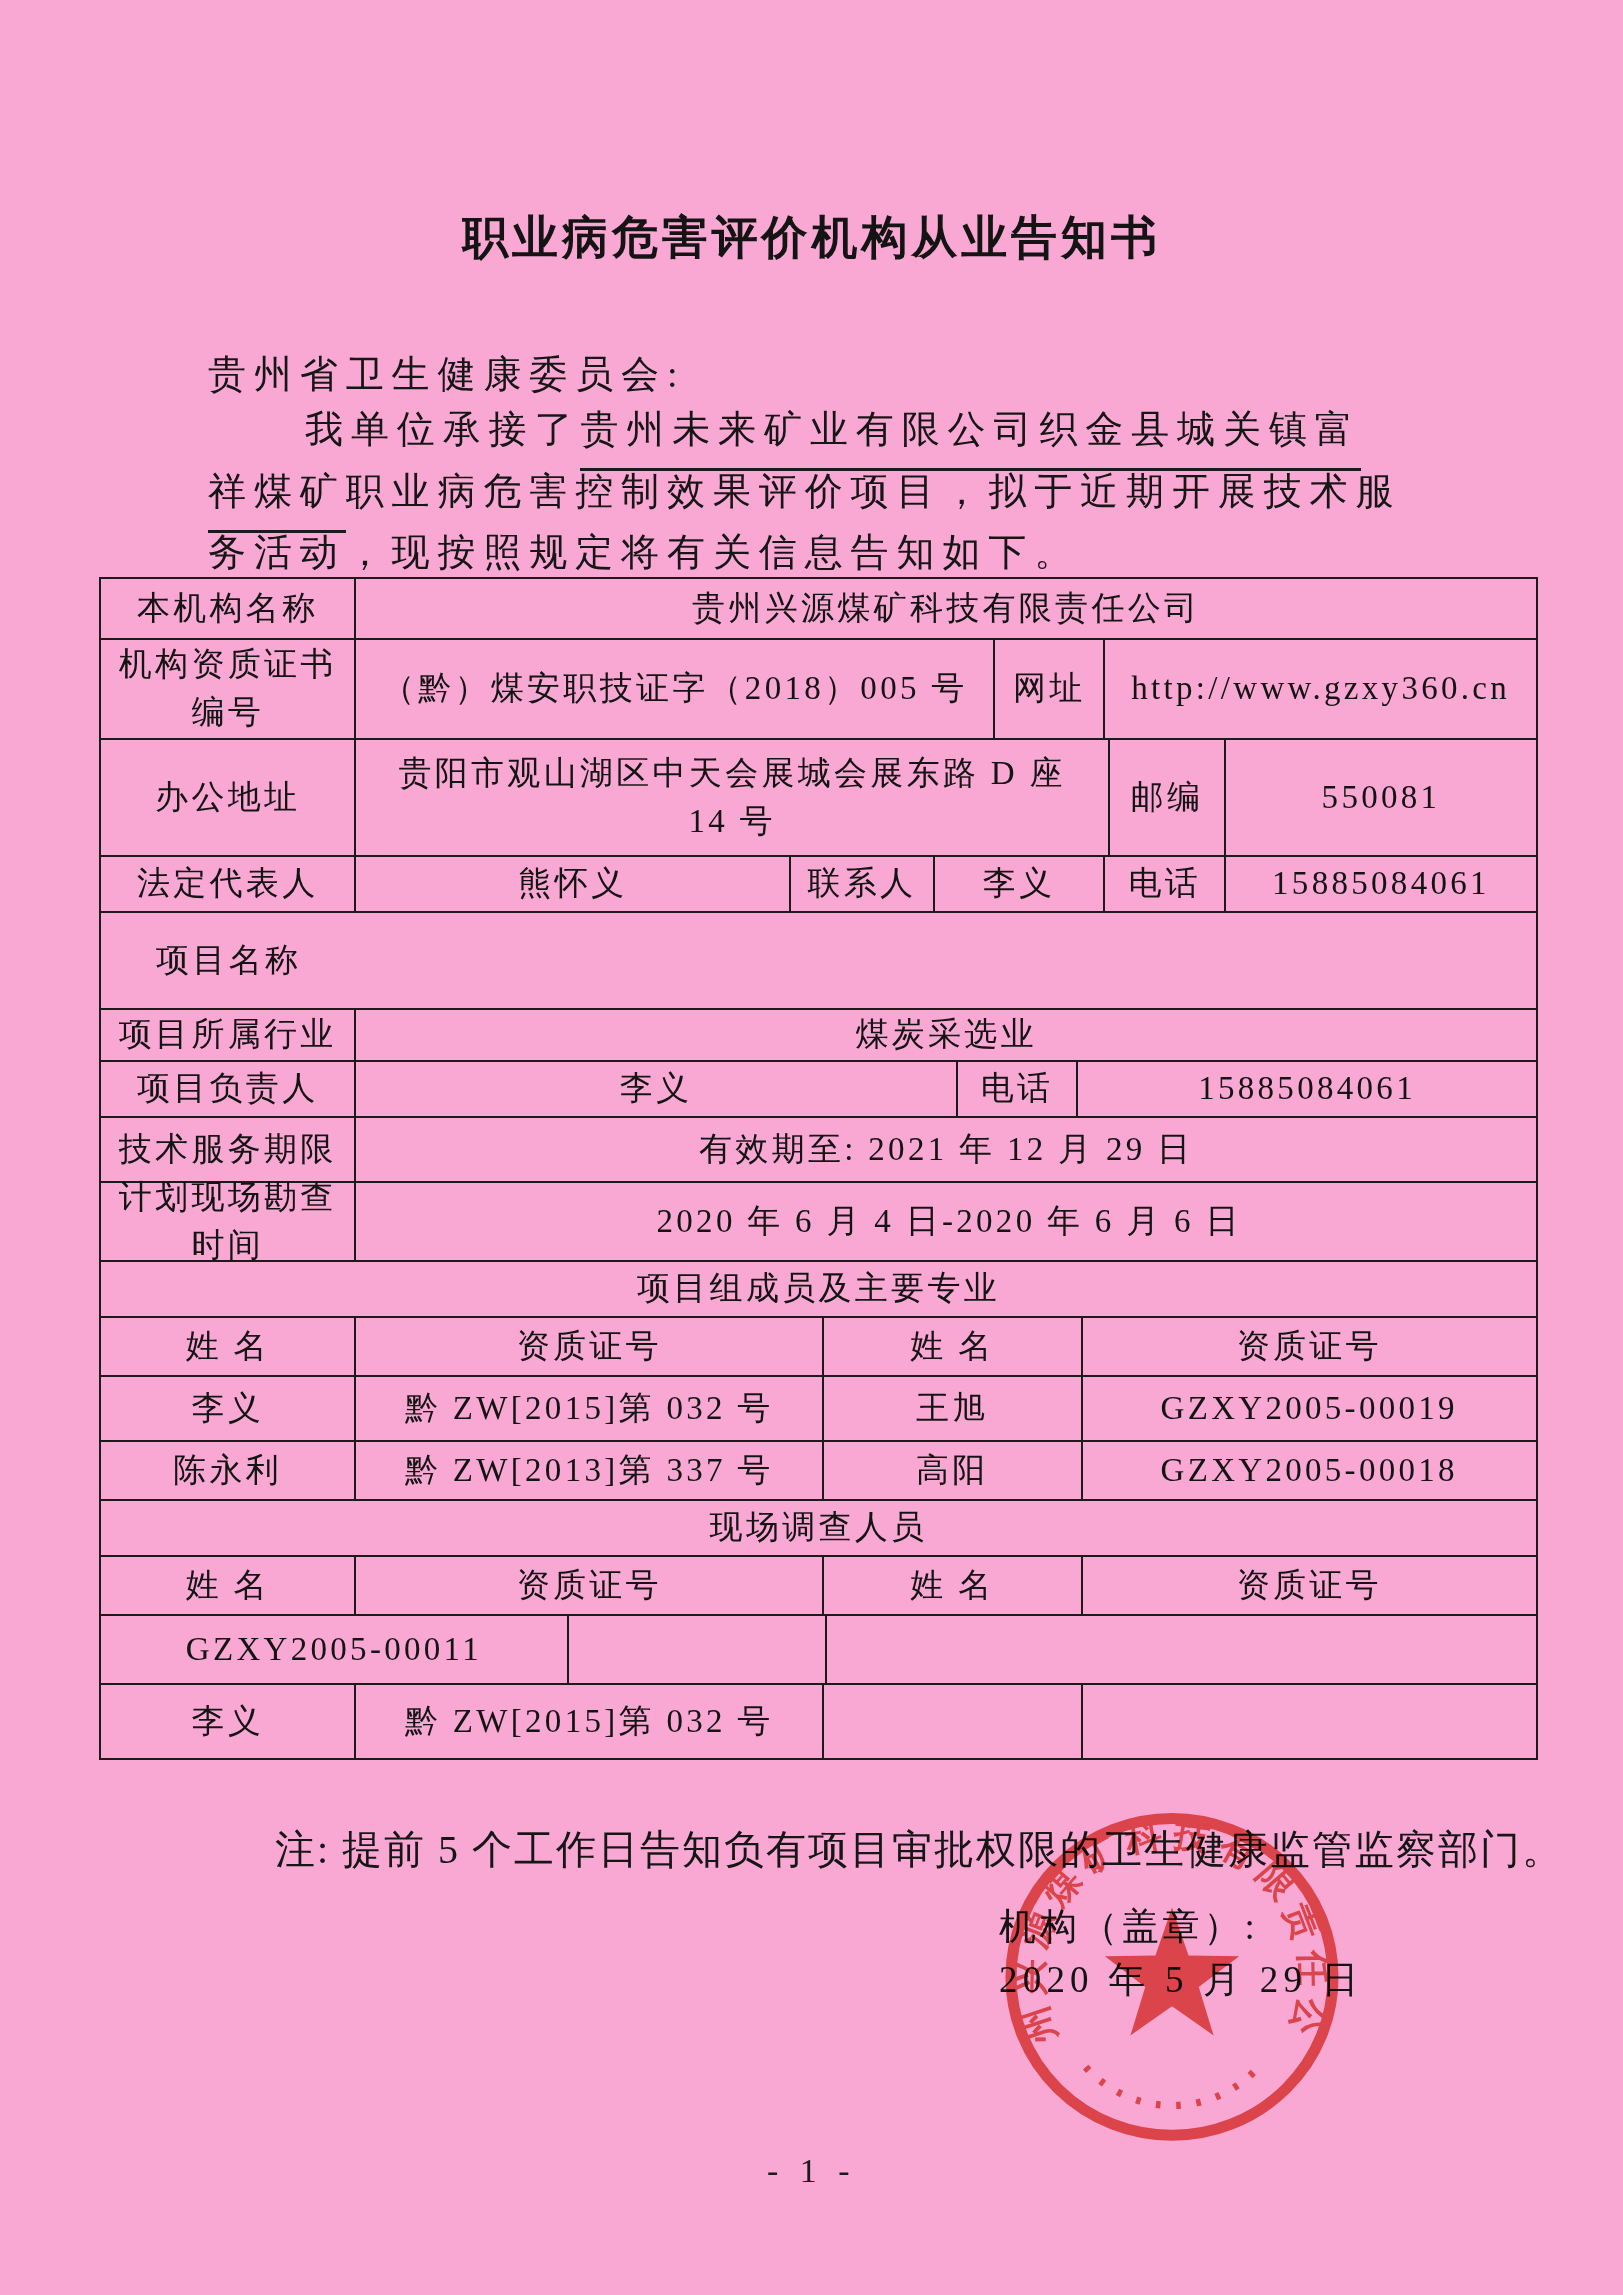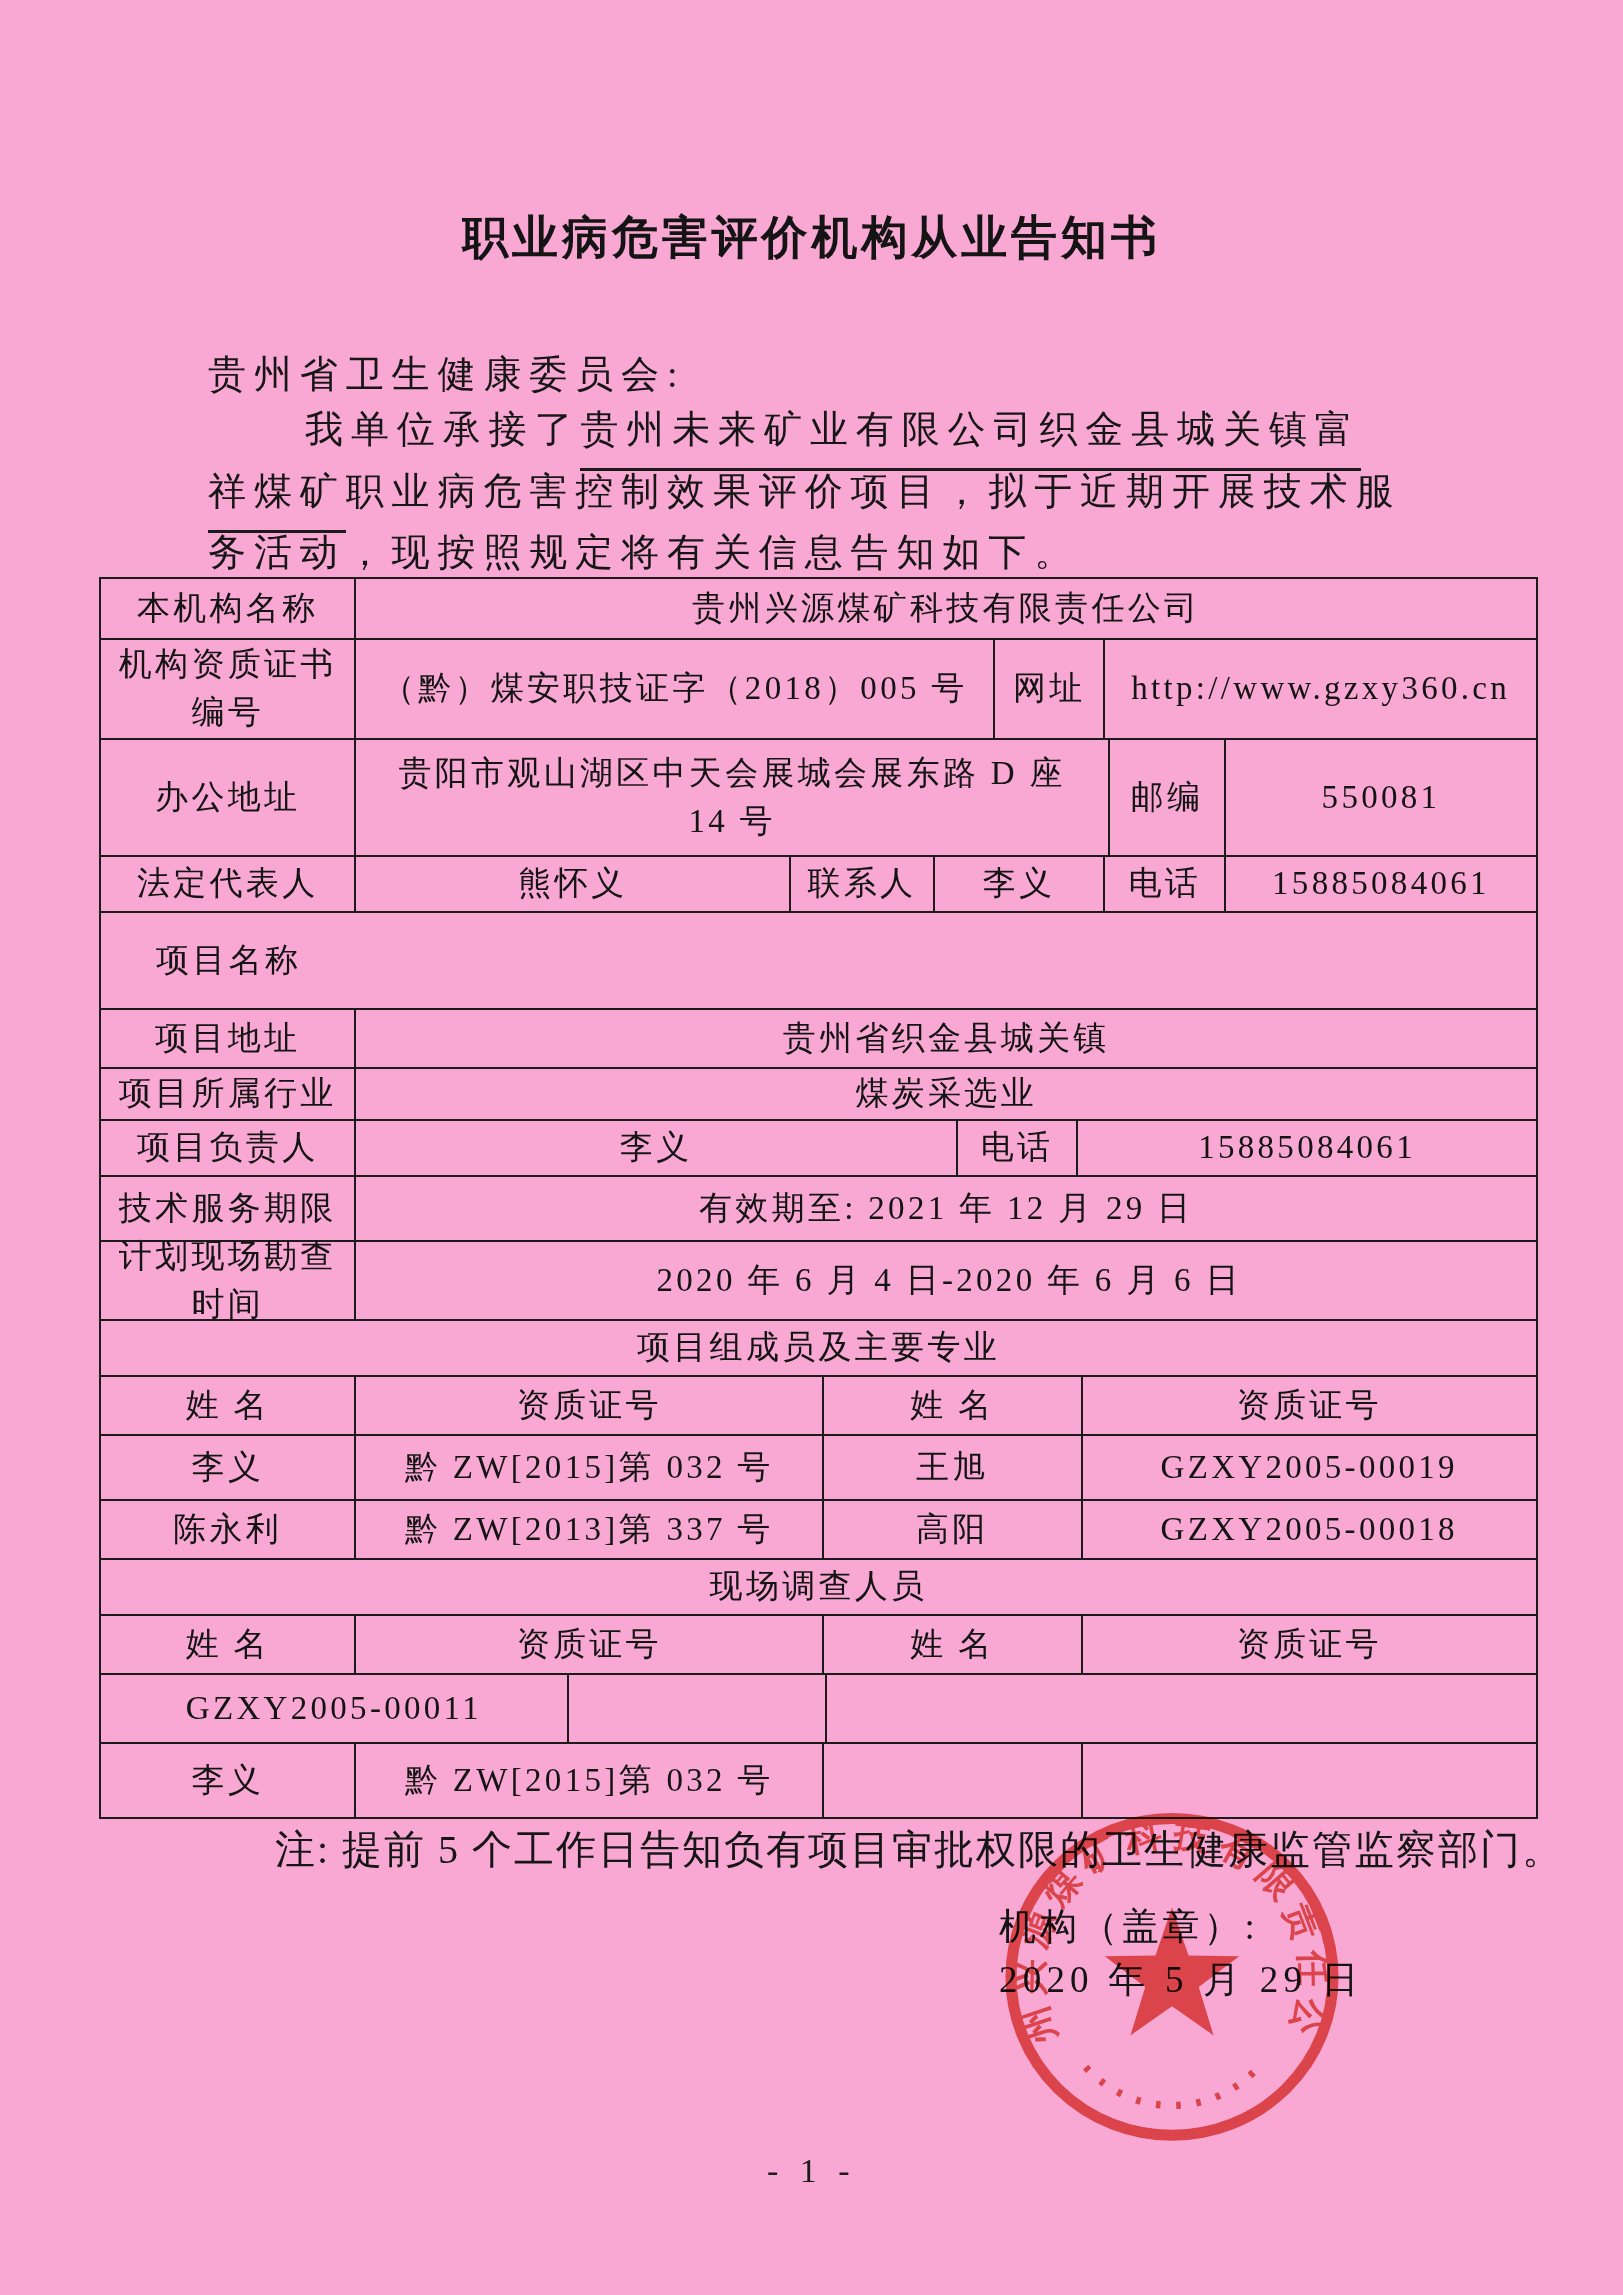--- a/index.html
+++ b/index.html
@@ -81,24 +81,20 @@
         <div class="tcell" style="width: 17.8%;">法定代表人</div>
         <div class="tcell" style="width: 30.3%;">熊怀义</div>
         <div class="tcell" style="width: 10%;">联系人</div>
         <div class="tcell" style="width: 11.9%;">李义</div>
         <div class="tcell" style="width: 8.4%;">电话</div>
         <div class="tcell" style="width: 21.6%;">15885084061</div>
       </div>
       <div class="trow" style="height: 97px;">
         <div class="tcell" style="width: 17.8%;">项目名称</div>
       </div>
-      <div class="trow" style="height: 59px;">
-        <div class="tcell" style="width: 17.8%;">项目地址</div>
-        <div class="tcell" style="width: 82.2%;">贵州省织金县城关镇</div>
-      </div>
       <div class="trow" style="height: 52px;">
         <div class="tcell" style="width: 17.8%;">项目所属行业</div>
         <div class="tcell" style="width: 82.2%;">煤炭采选业</div>
       </div>
       <div class="trow" style="height: 56px;">
         <div class="tcell" style="width: 17.8%;">项目负责人</div>
         <div class="tcell" style="width: 41.9%;">李义</div>
         <div class="tcell" style="width: 8.4%;">电话</div>
         <div class="tcell" style="width: 31.9%;">15885084061</div>
       </div>

